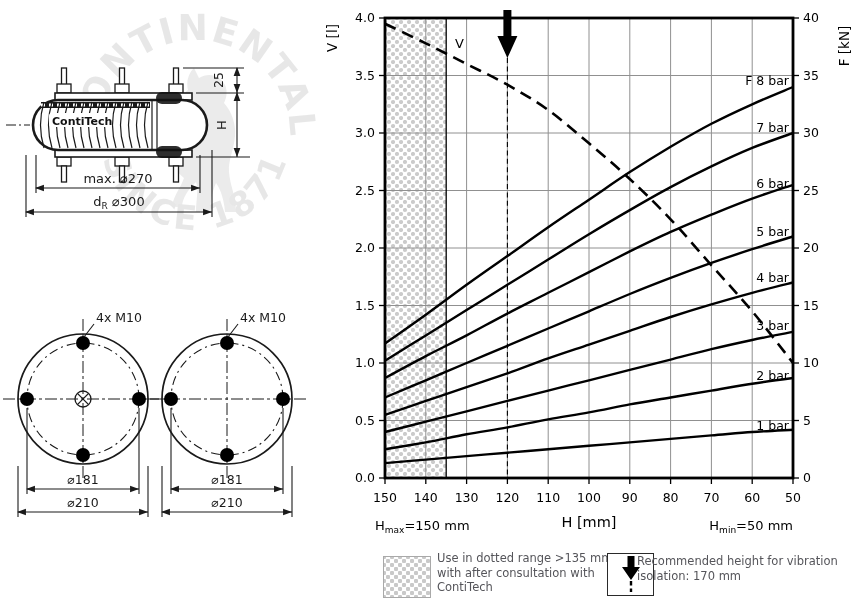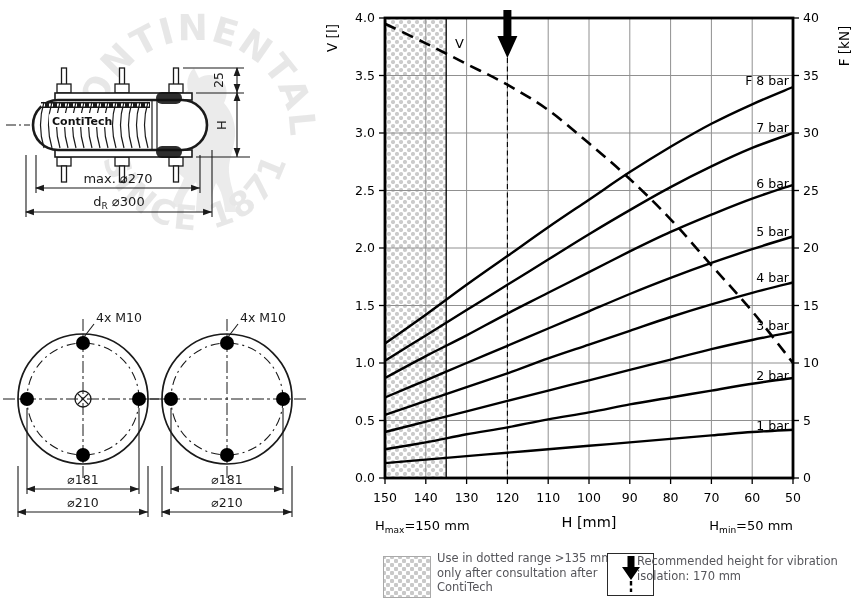--- a/index.html
+++ b/index.html
@@ -289,21 +289,21 @@
       <text x="534" y="46" fill="#000" font-size="13.5" text-anchor="middle" transform="rotate(-90 534 46)">F [kN]</text>
       <text x="274" y="527" fill="#000" font-size="14.5" text-anchor="middle">H [mm]</text>
       <text x="60" y="530" fill="#000" font-size="13" text-anchor="start"><tspan>H</tspan><tspan dy="3" font-size="9">max</tspan><tspan dy="-3" font-size="13">=150 mm</tspan></text>
       <text x="478" y="530" fill="#000" font-size="13" text-anchor="end"><tspan>H</tspan><tspan dy="3" font-size="9">min</tspan><tspan dy="-3" font-size="13">=50 mm</tspan></text>
     </svg>
 
   
   <div class="swatch"></div>
   <div class="legend-note" style="left:437px;top:551px;">
     <div>Use in dotted range &gt;135 mm</div>
-    <div>only after consultation after</div>
+    <div>with after consultation with</div>
     <div>ContiTech</div>
   </div>
   <div class="arrow-box">
     <svg width="44" height="38" viewBox="0 0 44 38">
       <polygon points="18.5,2 25.5,2 25.5,13 31,13 22,26 13,13 18.5,13" fill="#000"></polygon>
       <line x1="22" y1="27" x2="22" y2="38" stroke="#000" stroke-width="2.4" stroke-dasharray="4.5 3"></line>
     </svg>
   </div>
   <div class="legend-note" style="left:637px;top:554px;">
     <div>Recommended height for vibration</div>

